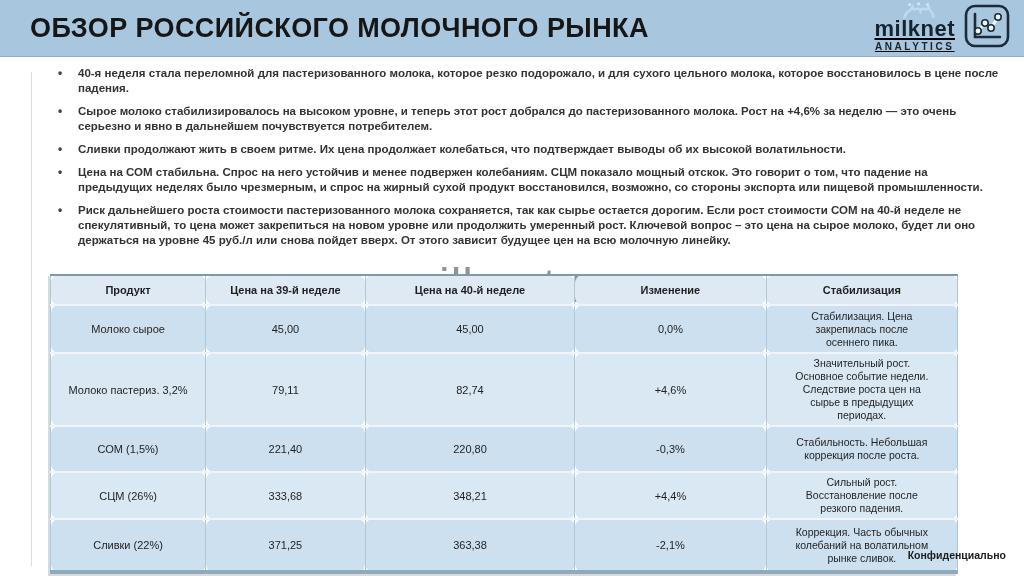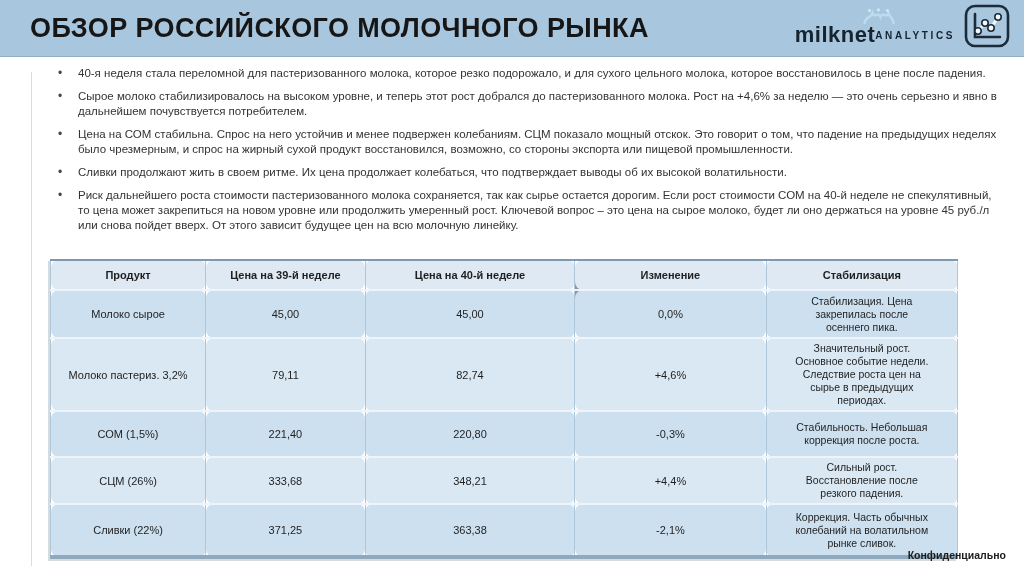--- a/index.html
+++ b/index.html
@@ -18,39 +18,39 @@
     border-bottom: 1px solid #90aec6;
     display: flex; align-items: center; justify-content: space-between;
     padding: 0 14px 0 30px; box-sizing: border-box;
     z-index: 2;
   }
   .header h1 {
     margin: 0; font-size: 27px; font-weight: bold; color: #161616;
     letter-spacing: 0.4px; white-space: nowrap;
   }
   .logo-block { display: flex; align-items: center; gap: 9px; }
-  .logo-text { display: flex; align-items: center; line-height: 1; position: relative; padding-top: 14px; }
+  .logo-text { display: flex; flex-direction: column; align-items: center; line-height: 1; position: relative; padding-top: 14px; text-decoration: underline; }
   .logo-splash { position: absolute; top: -2px; left: 50%; transform: translateX(-42%); }
   .logo-name { font-size: 22px; font-weight: bold; color: #15242f; letter-spacing: 0.5px; }
   .logo-sub { font-size: 10px; font-weight: bold; color: #15242f; letter-spacing: 2.6px; margin-top: 2px; }
 
   
   .content { position: relative; z-index: 1; padding: 0 0 0 44px; }
   .left-rule {
     position: absolute; left: 31px; top: 6px; width: 1px; height: 494px;
     background: #d9dde1;
   }
   h2.section-heading {
     margin: 12px 0 0 0; font-size: 18px; font-weight: bold;
     color: #9a4d1d; letter-spacing: 0.2px;
   }
   ul.bullets { margin: 9px 0 0 0; padding: 0 24px 0 14px; list-style: none; }
   ul.bullets li {
     position: relative; padding-left: 20px; margin-bottom: 8px;
-    font-size: 11.5px; line-height: 15px; color: #333333; font-weight: 400;
+    font-size: 11.5px; line-height: 15px; color: #333333; font-weight: 700;
     max-width: 946px;
   }
   ul.bullets li::before {
     content: "•"; position: absolute; left: 0; top: 0;
     font-size: 12px; color: #444;
   }
 
   
   .watermark {
     position: absolute; left: 398px; top: 258px; z-index: 0;
@@ -129,22 +129,22 @@
 
   <div class="watermark">milknet.ru</div>
 
   <div class="content">
     <div class="left-rule"></div>
 
 
     <ul class="bullets">
       <li>40-я неделя стала переломной для пастеризованного молока, которое  резко подорожало,  и для сухого цельного молока, которое  восстановилось в цене после падения.</li>
       <li>Сырое молоко  стабилизировалось на высоком уровне, и теперь этот  рост добрался до пастеризованного молока.  Рост на +4,6% за неделю — это очень серьезно и явно в дальнейшем почувствуется потребителем.</li>
+      <li>Сливки продолжают  жить в своем ритме. Их цена продолжает колебаться, что подтверждает выводы об их высокой волатильности.</li>
       <li>Цена на СОМ стабильна. Спрос на него устойчив и менее подвержен колебаниям. СЦМ показало мощный отскок.  Это говорит о том, что падение на предыдущих неделях было чрезмерным, и спрос  на жирный сухой продукт  восстановился, возможно, со стороны экспорта  или пищевой промышленности.</li>
-      <li>Сливки продолжают  жить в своем ритме. Их цена продолжает колебаться, что подтверждает выводы об их высокой волатильности.</li>
       <li>Риск дальнейшего роста стоимости пастеризованного молока сохраняется, так как  сырье остается дорогим.  Если рост  стоимости СОМ на 40-й неделе не спекулятивный, то цена может закрепиться на новом уровне или продолжить  умеренный рост. Ключевой вопрос – это цена на сырое молоко,  будет ли оно держаться на уровне 45 руб./л или снова пойдет вверх. От этого зависит будущее цен на всю молочную линейку.</li>
     </ul>
 
     <table class="price-table">
       <colgroup>
         <col style="width:17.1%">
         <col style="width:17.6%">
         <col style="width:23.1%">
         <col style="width:21.1%">
         <col style="width:21.1%">

